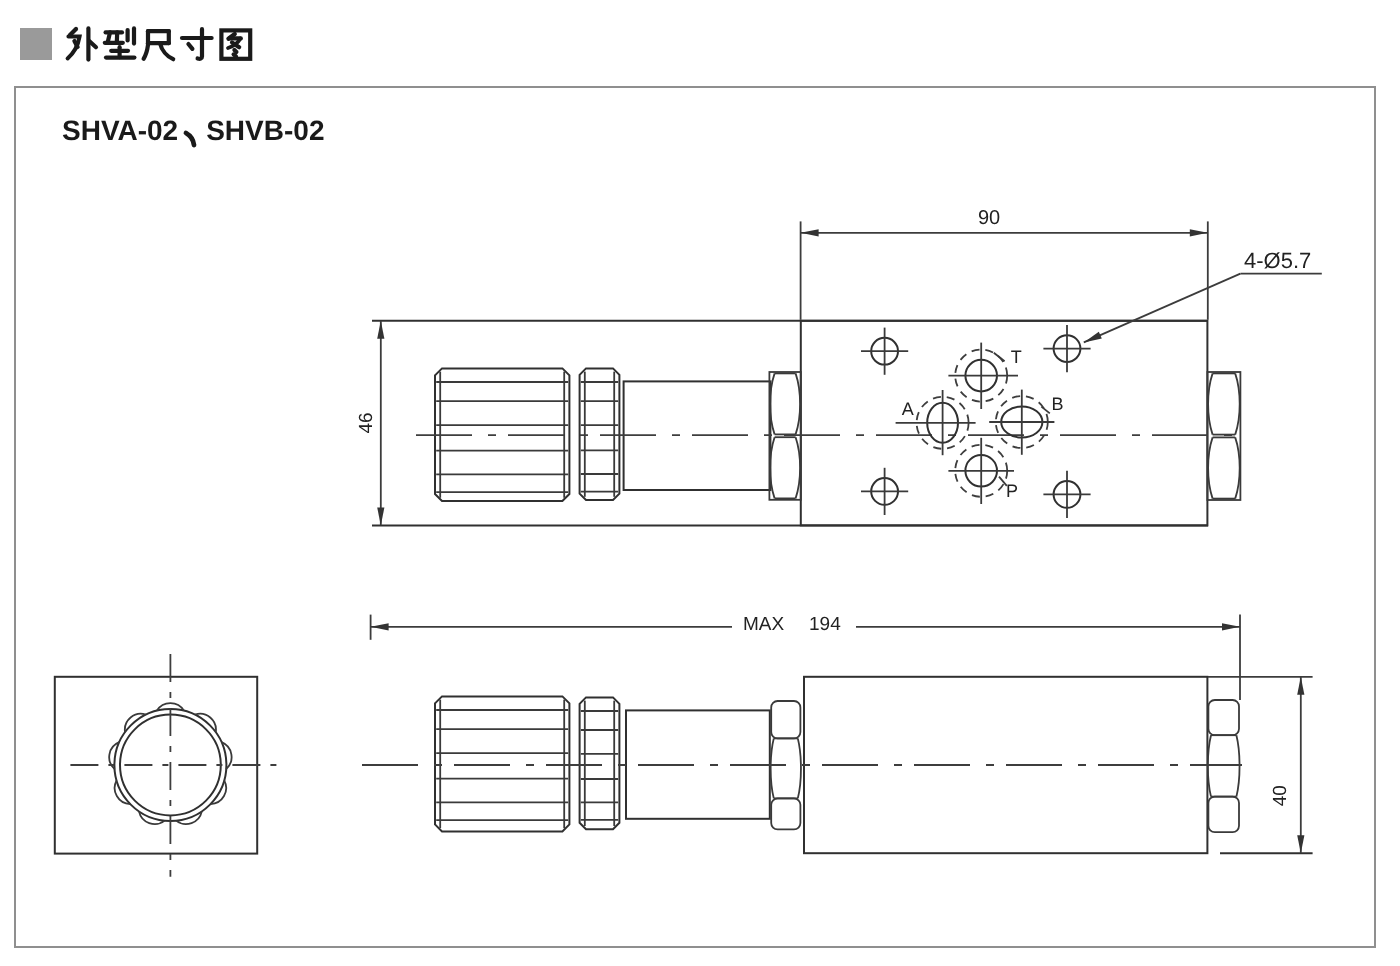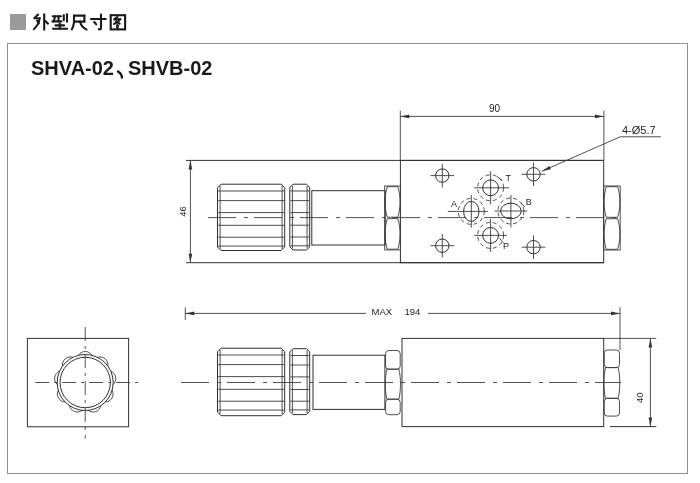--- a/index.html
+++ b/index.html
@@ -1,19 +1,19 @@
 <!DOCTYPE html>
 <html><head>
 <meta charset="utf-8">
 <style>
   html,body { margin:0; padding:0; background:#fff; width:700px; height:483px; overflow:hidden; }
   * { box-sizing:border-box; }
   body { font-family:"Liberation Sans", sans-serif; position:relative; }
   .frame { position:absolute; left:7px; top:43px; width:681px; height:431px; border:1px solid #8f8f8f; background:#fff; }
-  .sub { position:absolute; left:31px; top:57px; font-size:20px; font-weight:bold; color:#1a1a1a; }
+  .sub { position:absolute; left:31px; top:57px; font-size:14px; font-weight:bold; color:#1a1a1a; }
   svg { position:absolute; left:0; top:0; }
 </style>
 </head>
 <body>
 <div class="frame"></div>
 <div class="sub">SHVA-02<span style="display:inline-block;width:14px;height:11px;position:relative;"><svg width="14" height="14" style="position:absolute;left:0px;top:3px;">
         <path d="M4,4.5 Q7.5,6.5 8,10.5" stroke="#1a1a1a" stroke-width="2.4" fill="none" stroke-linecap="round"></path>
       </svg></span>SHVB-02</div>
 <svg width="700" height="483" viewBox="0 0 700 483">
 <rect x="10" y="14" width="16" height="16" fill="#9a9a9a"></rect>

